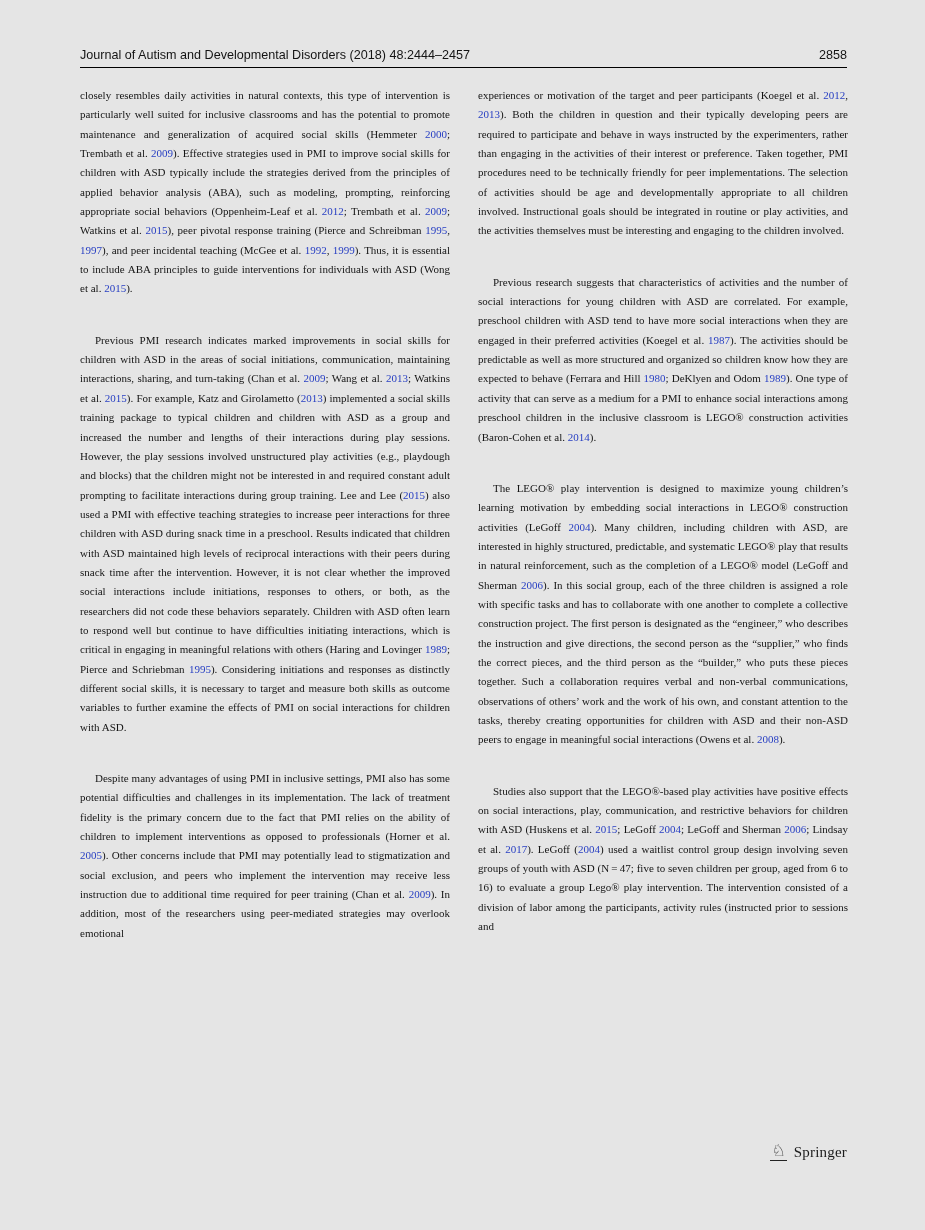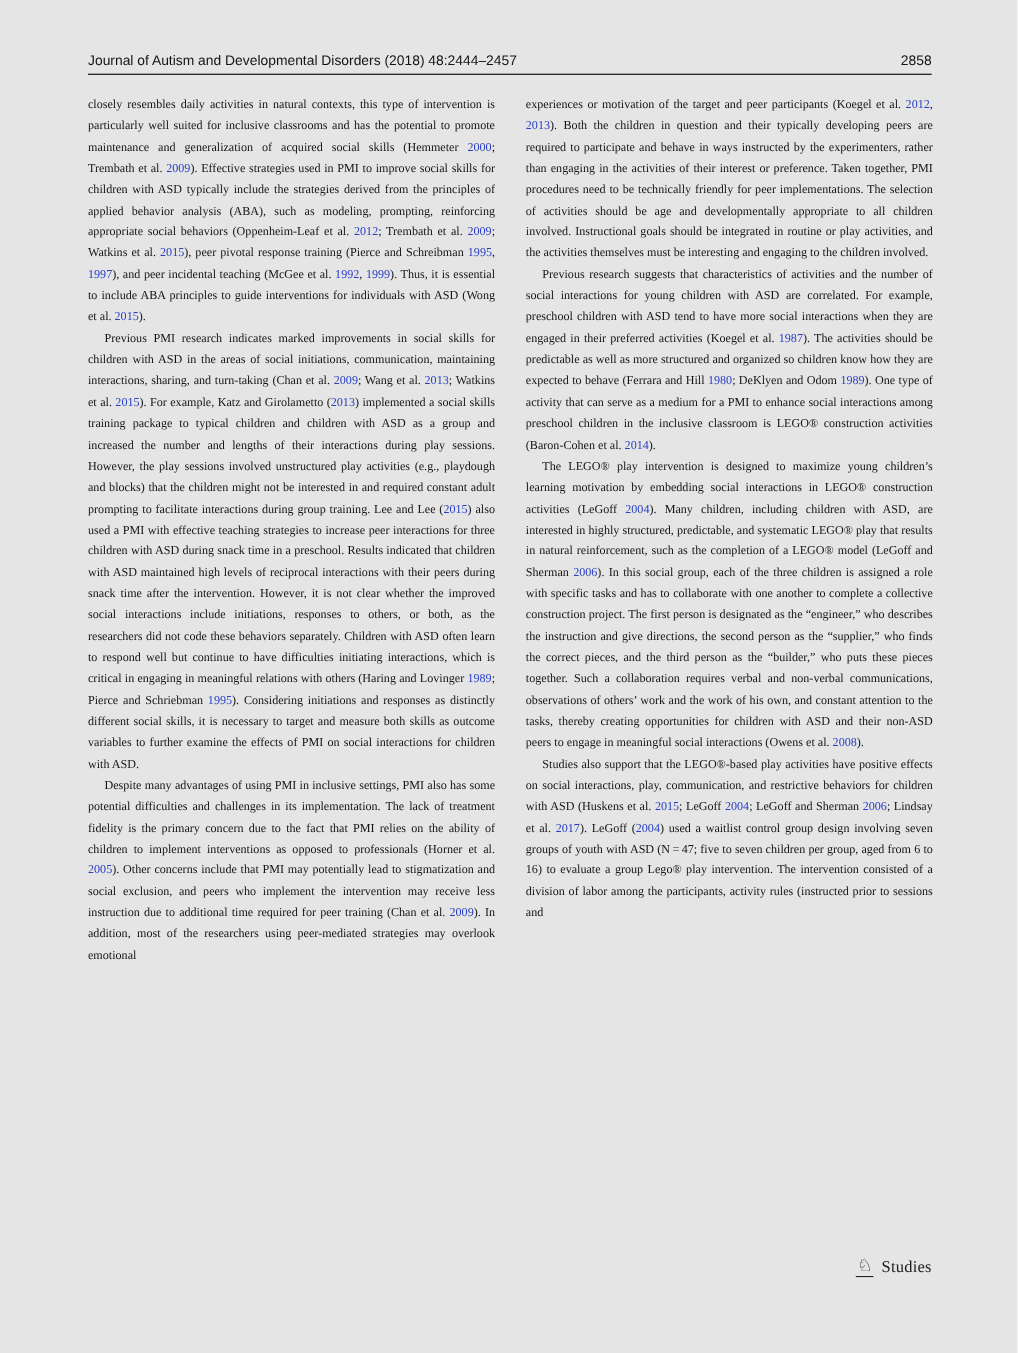--- a/index.html
+++ b/index.html
@@ -39,21 +39,21 @@
   .column {
     width: 370px;
     font-size: 11px;
     line-height: 19.35px;
     text-align: justify;
     hyphens: auto;
     -webkit-hyphens: auto;
     color: var(--ink);
   }
   .para { margin: 0; }
-  .para.indent { text-indent: 15px; }
+  .para.indent { text-indent: 15px; margin-top: 32px; }
   .cite { color: var(--cite); }
   .footer {
     position: absolute;
     top: 1143px; right: 78px;
     display: flex;
     align-items: flex-end;
     gap: 7px;
     font-family: "Liberation Serif", serif;
   }
   .knight-icon {
@@ -91,16 +91,16 @@
     <div class="column">
         <p class="para"><span>experiences or motivation of the target and peer participants (Koegel et al. </span><span class="cite">2012</span><span>, </span><span class="cite">2013</span><span>). Both the children in question and their typically developing peers are required to participate and behave in ways instructed by the experimenters, rather than engaging in the activities of their interest or preference. Taken together, PMI procedures need to be technically friendly for peer implementations. The selection of activities should be age and developmentally appropriate to all children involved. Instructional goals should be integrated in routine or play activities, and the activities themselves must be interesting and engaging to the children involved.</span></p>
         <p class="para indent"><span>Previous research suggests that characteristics of activities and the number of social interactions for young children with ASD are correlated. For example, preschool children with ASD tend to have more social interactions when they are engaged in their preferred activities (Koegel et al. </span><span class="cite">1987</span><span>). The activities should be predictable as well as more structured and organized so children know how they are expected to behave (Ferrara and Hill </span><span class="cite">1980</span><span>; DeKlyen and Odom </span><span class="cite">1989</span><span>). One type of activity that can serve as a medium for a PMI to enhance social interactions among preschool children in the inclusive classroom is LEGO® construction activities (Baron-Cohen et al. </span><span class="cite">2014</span><span>).</span></p>
         <p class="para indent"><span>The LEGO® play intervention is designed to maximize young children’s learning motivation by embedding social interactions in LEGO® construction activities (LeGoff </span><span class="cite">2004</span><span>). Many children, including children with ASD, are interested in highly structured, predictable, and systematic LEGO® play that results in natural reinforcement, such as the completion of a LEGO® model (LeGoff and Sherman </span><span class="cite">2006</span><span>). In this social group, each of the three children is assigned a role with specific tasks and has to collaborate with one another to complete a collective construction project. The first person is designated as the “engineer,” who describes the instruction and give directions, the second person as the “supplier,” who finds the correct pieces, and the third person as the “builder,” who puts these pieces together. Such a collaboration requires verbal and non-verbal communications, observations of others’ work and the work of his own, and constant attention to the tasks, thereby creating opportunities for children with ASD and their non-ASD peers to engage in meaningful social interactions (Owens et al. </span><span class="cite">2008</span><span>).</span></p>
         <p class="para indent"><span>Studies also support that the LEGO®-based play activities have positive effects on social interactions, play, communication, and restrictive behaviors for children with ASD (Huskens et al. </span><span class="cite">2015</span><span>; LeGoff </span><span class="cite">2004</span><span>; LeGoff and Sherman </span><span class="cite">2006</span><span>; Lindsay et al. </span><span class="cite">2017</span><span>). LeGoff (</span><span class="cite">2004</span><span>) used a waitlist control group design involving seven groups of youth with ASD (N = 47; five to seven children per group, aged from 6 to 16) to evaluate a group Lego® play intervention. The intervention consisted of a division of labor among the participants, activity rules (instructed prior to sessions and</span></p>
       </div>
   </div>
 
   <div class="footer">
     <span class="knight-icon">♘</span>
-    <span class="publisher">Studies</span>
+    <span class="publisher">Springer</span>
   </div>
 
 </div>
 
 </body></html>

